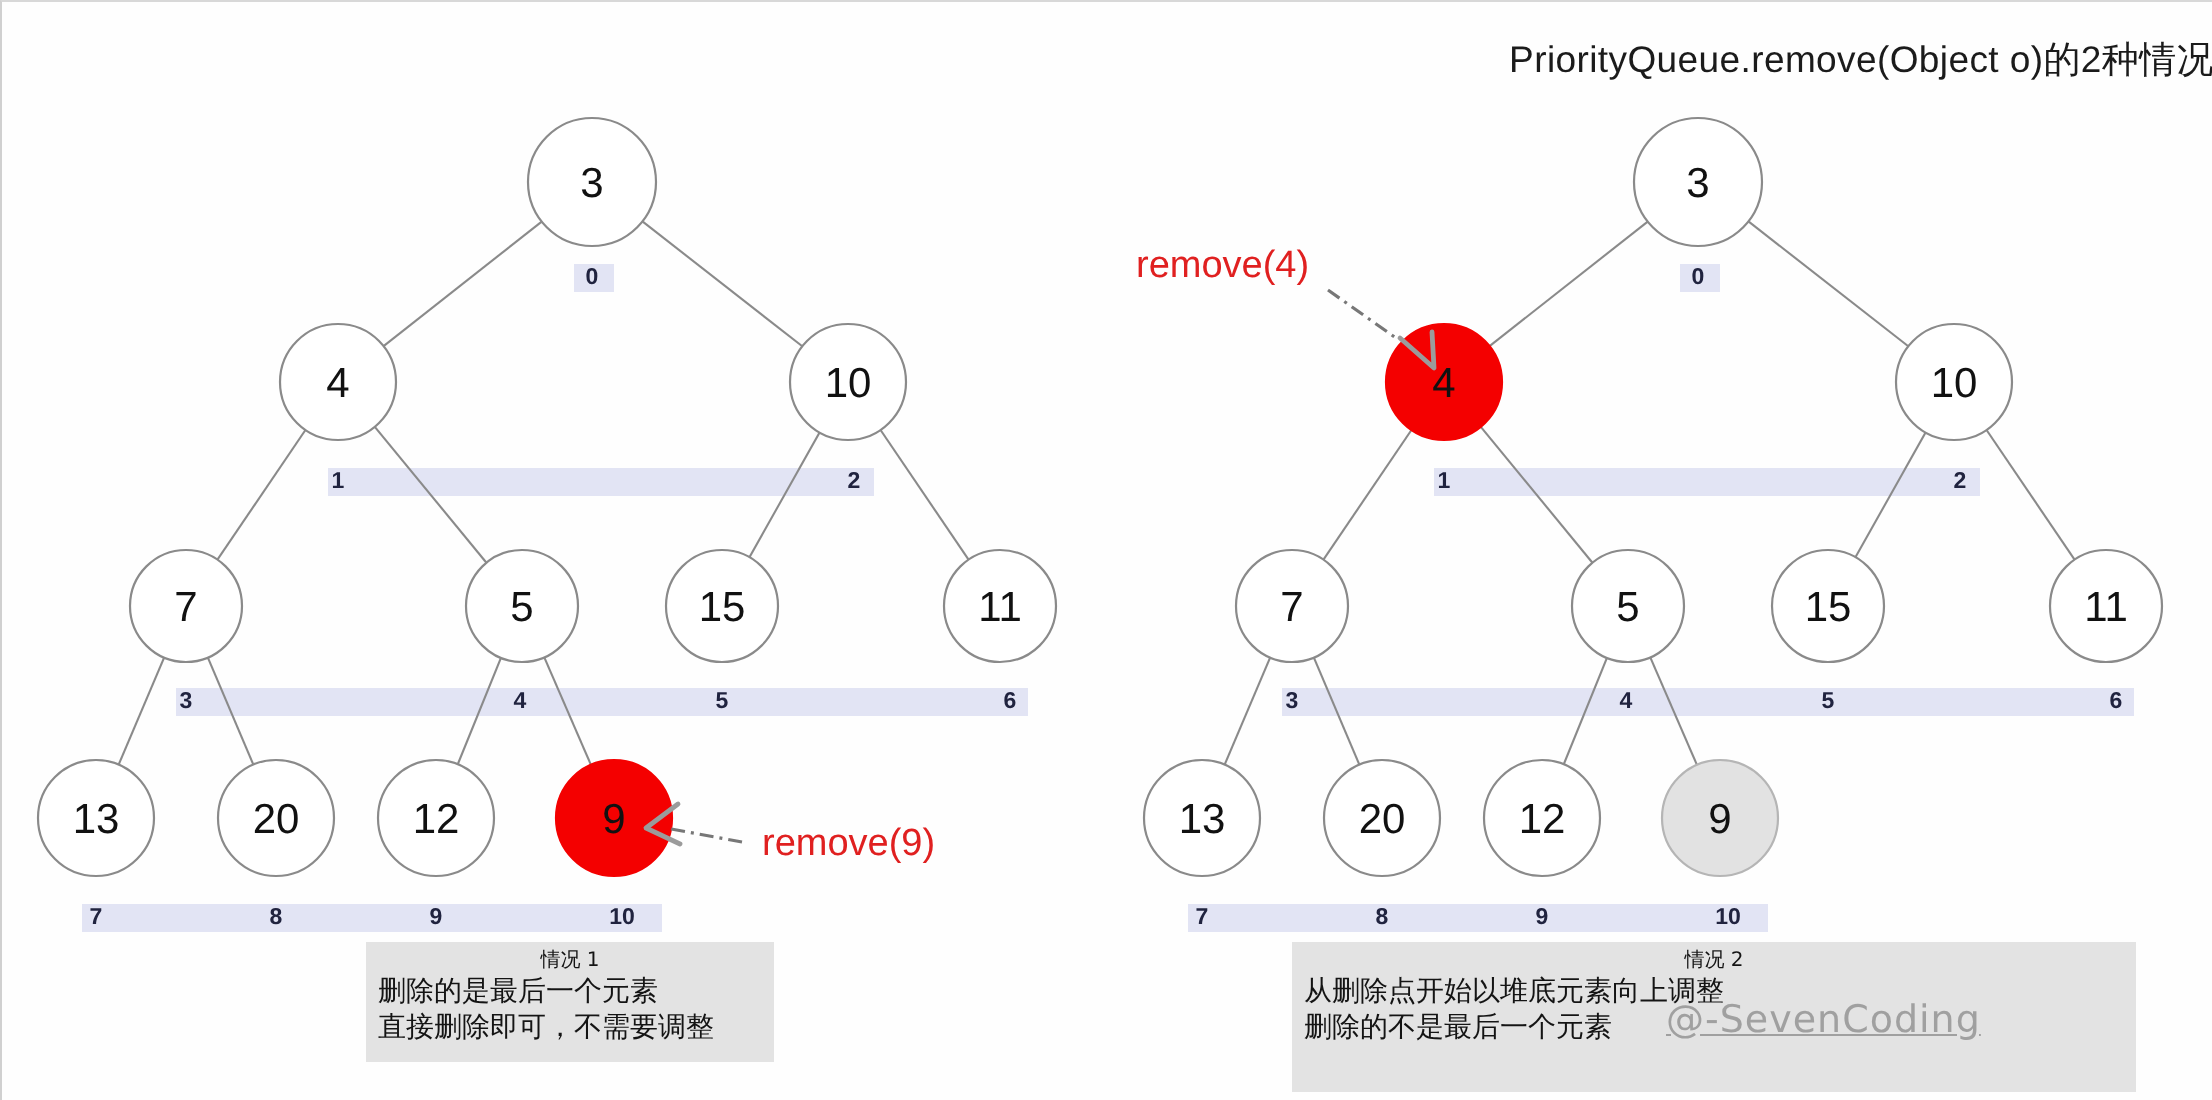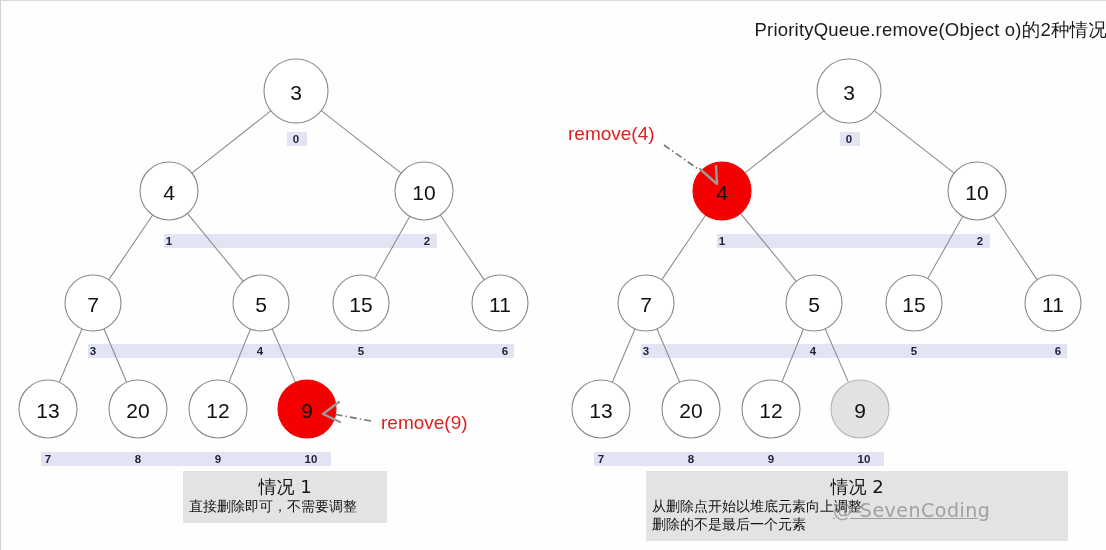--- a/index.html
+++ b/index.html
@@ -40,21 +40,21 @@
   }
   .annot-line{stroke:#777777;stroke-width:1.6;fill:none;
     stroke-dasharray:7 3 1.5 3;}
   .annot-arrow{fill:none;stroke:#9b9b9b;stroke-width:2.4;
     stroke-linecap:round;stroke-linejoin:round;}
   .capbox{
     position:absolute;background:#e3e3e3;
     font-family:"DejaVu Sans","Liberation Sans",sans-serif;
     color:#141414;line-height:1.28;
   }
-  .capbox .cap-title{display:block;text-align:center;font-size:18px;}
+  .capbox .cap-title{display:block;text-align:center;font-size:10px;}
   .capbox .cap-line{display:block;text-align:left;font-size:14px;white-space:nowrap;}
   .watermark{
     position:absolute;color:rgba(105,105,105,.55);
     font-family:"DejaVu Sans","Liberation Sans",sans-serif;
     font-size:19px;letter-spacing:.5px;white-space:nowrap;
     pointer-events:none;
     text-decoration:underline;
   }
 </style>
 </head>
@@ -144,20 +144,21 @@
       </g>
       <g>
         <line x1="370" y1="420" x2="332" y2="413" class="annot-line"></line>
         <path d="M 338 401 L 322 413 L 339 421" class="annot-arrow"></path>
         <text x="380" y="421" class="annot-txt">remove(9)</text>
       </g>
     </svg>
 
   <div class="capbox" id="cap-case-1" style="left:182px;top:470px;width:192px;padding:4px 6px 7px 6px;">
     <span class="cap-title">情况 1</span>
+    <span class="cap-line">删除的是最后一个元素</span>
     <span class="cap-line">直接删除即可，不需要调整</span>
   </div>
 
   <svg class="tree" id="svg-case-2" width="553" height="470" style="left:553px;">
       <g>
         <rect x="286" y="131" width="20" height="14" class="idxbar"></rect>
       </g>
       <g>
         <rect x="163" y="233" width="273" height="14" class="idxbar"></rect>
       </g>
@@ -232,21 +233,21 @@
         <circle cx="306" cy="408" r="29" class="node-circ gray"></circle>
         <text x="306" y="409" class="node-txt">9</text>
       </g>
       <g>
         <line x1="110" y1="144" x2="144" y2="168" class="annot-line"></line>
         <path d="M 146 168 L 163 183 L 162 165" class="annot-arrow"></path>
         <text x="14" y="132" class="annot-txt">remove(4)</text>
       </g>
     </svg>
 
-  <div class="capbox" id="cap-case-2" style="left:645px;top:470px;width:410px;padding:4px 6px 7px 6px;">
+  <div class="capbox" id="cap-case-2" style="left:645px;top:470px;width:410px;padding:4px 6px 22px 6px;">
     <span class="cap-title">情况 2</span>
     <span class="cap-line">从删除点开始以堆底元素向上调整</span>
     <span class="cap-line">删除的不是最后一个元素</span>
   </div>
 
   <div class="watermark" style="left:832px;top:498px;">@-SevenCoding</div>
 
 </div>
 
 </body></html>

